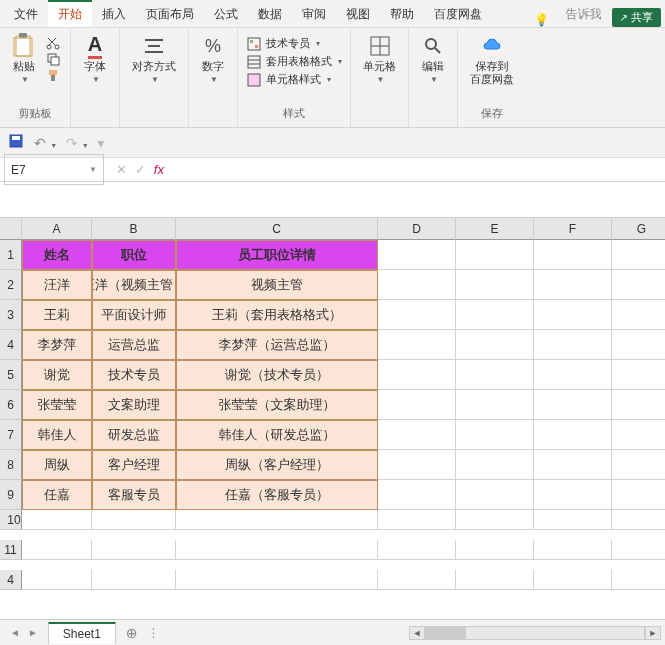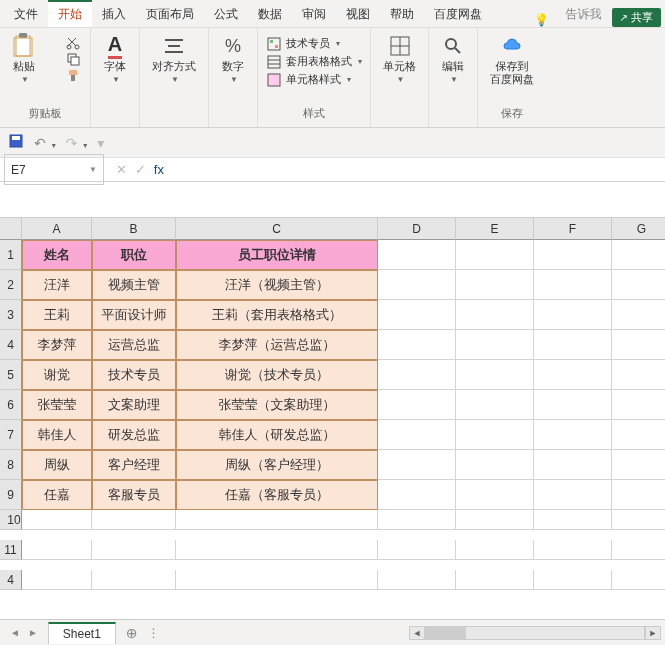--- a/index.html
+++ b/index.html
@@ -6,45 +6,45 @@
 body{width:665px;height:645px;background:#fff;overflow:hidden;font-size:12px;color:#333}
 .menubar{height:28px;display:flex;align-items:flex-end;background:#f3f2f1;border-bottom:1px solid #e1dfde;padding:0 4px}
 .menubar .menu{padding:4px 10px;cursor:pointer;font-size:12px}
 .menubar .menu.active{background:#fff;color:#c2410c;border-top:2px solid #217346;font-weight:500}
 .menubar .spacer{flex:1}
 .menubar .bulb{color:#888;margin:0 6px}
 .menubar .share{background:#217346;color:#fff;padding:2px 8px;border-radius:2px;font-size:11px}
 .ribbon{height:100px;background:#f3f2f1;border-bottom:1px solid #d4d2d0;display:flex}
 .rgroup{display:flex;flex-direction:column;align-items:center;justify-content:space-between;padding:4px 8px;border-right:1px solid #e1dfde;position:relative}
 .rgroup .glabel{font-size:11px;color:#666;margin-top:auto;padding-bottom:2px}
-.rbtns{display:flex;align-items:flex-start;gap:24px;flex:1}
+.rbtns{display:flex;align-items:flex-start;gap:4px;flex:1}
 .bigbtn{display:flex;flex-direction:column;align-items:center;gap:2px;padding:2px 4px;cursor:pointer}
 .bigbtn .icn{width:24px;height:24px;display:flex;align-items:center;justify-content:center}
 .bigbtn .lbl{font-size:11px;text-align:center;line-height:1.2}
 .minibtn{display:flex;flex-direction:column;gap:2px;padding-top:4px}
 .minibtn div{width:18px;height:14px;display:flex;align-items:center;justify-content:center;cursor:pointer}
 .dd{font-size:8px;color:#666;margin-left:2px}
 .stylesgrp{display:flex;flex-direction:column;gap:3px;padding:4px 0}
 .styleitem{display:flex;align-items:center;gap:4px;font-size:11px;cursor:pointer}
 .styleitem .sicn{width:16px;height:14px;display:inline-flex;align-items:center;justify-content:center}
 .qat{height:30px;background:#f3f2f1;display:flex;align-items:center;padding:0 8px;gap:10px;border-bottom:1px solid #e1dfde}
 .qat .qbtn{cursor:pointer;color:#444;font-size:14px}
 .namebox-row{height:24px;display:flex;align-items:center;border-bottom:1px solid #d4d2d0;background:#fff}
 .namebox{width:100px;height:31px;border:1px solid #ccc;margin:0 4px;padding:0 6px;display:flex;align-items:center;justify-content:space-between;font-size:12px}
 .namebox .nbarrow{font-size:8px;color:#888}
 .fxbar{display:flex;align-items:center;gap:8px;padding:0 8px;color:#bbb;font-size:13px}
-.fxbar .fx{color:#0c4a6e}
+.fxbar .fx{font-style:italic;color:#be185d}
 .formula-area{height:36px;border-bottom:1px solid #ccc;background:#fff}
 .grid-wrap{position:relative;height:379px;overflow:hidden;background:#fff}
 .grid{display:grid;grid-template-columns:22px 70px 84px 202px 78px 78px 78px 60px;grid-auto-rows:30px}
 .corner{background:#e6e6e6;border-right:1px solid #ccc;border-bottom:1px solid #999}
 .colhdr{background:#e6e6e6;border-right:1px solid #ccc;border-bottom:1px solid #999;display:flex;align-items:center;justify-content:center;font-size:12px;color:#333;cursor:pointer}
 .rowhdr{background:#e6e6e6;border-right:1px solid #999;border-bottom:1px solid #ccc;display:flex;align-items:center;justify-content:center;font-size:12px;color:#333;cursor:pointer}
 .cell{border-right:1px solid #d4d4d4;border-bottom:1px solid #d4d4d4;display:flex;align-items:center;justify-content:center;font-size:13px;padding:0 4px;overflow:hidden;white-space:nowrap}
-.h1{background:#f9a8d4;font-weight:bold;border:1px solid #bf8f5f}
+.h1{background:#d946ef;font-weight:bold;border:1px solid #bf8f5f}
 .d1{background:#fbe5d6;border:1px solid #bf8f5f}
 .hdr-row-container{display:grid;grid-template-columns:22px 70px 84px 202px 78px 78px 78px 60px;grid-template-rows:22px}
 .grid > .rowhdr, .grid > .cell{height:30px}
 .tabbar{position:absolute;bottom:0;left:0;right:0;height:26px;background:#f3f2f1;border-top:1px solid #ccc;display:flex;align-items:center}
 .tabnav{display:flex;gap:8px;padding:0 10px;color:#888}
 .tabnav span{cursor:pointer;font-size:10px}
 .sheettab{background:#fff;border:1px solid #ccc;border-bottom:none;padding:3px 14px;font-size:12px;cursor:pointer;border-top:2px solid #217346}
 .addtab{margin-left:10px;color:#888;cursor:pointer;font-size:14px}
 .hscroll{flex:1;display:flex;align-items:center;justify-content:flex-end;padding-right:4px}
 .hscroll .track{width:220px;height:14px;background:#e8e8e8;border:1px solid #ccc;position:relative}
@@ -266,22 +266,22 @@
       <div class="rowhdr">1</div>
       <div class="cell h1">姓名</div>
       <div class="cell h1">职位</div>
       <div class="cell h1">员工职位详情</div>
       <div class="cell"></div>
       <div class="cell"></div>
       <div class="cell"></div>
       <div class="cell"></div>
       <div class="rowhdr">2</div>
       <div class="cell d1">汪洋</div>
+      <div class="cell d1">汪洋（视频主管）</div>
       <div class="cell d1">视频主管</div>
-      <div class="cell d1">汪洋（视频主管）</div>
       <div class="cell"></div>
       <div class="cell"></div>
       <div class="cell"></div>
       <div class="cell"></div>
       <div class="rowhdr">3</div>
       <div class="cell d1">王莉</div>
       <div class="cell d1">平面设计师</div>
       <div class="cell d1">王莉（套用表格格式）</div>
       <div class="cell"></div>
       <div class="cell"></div>

